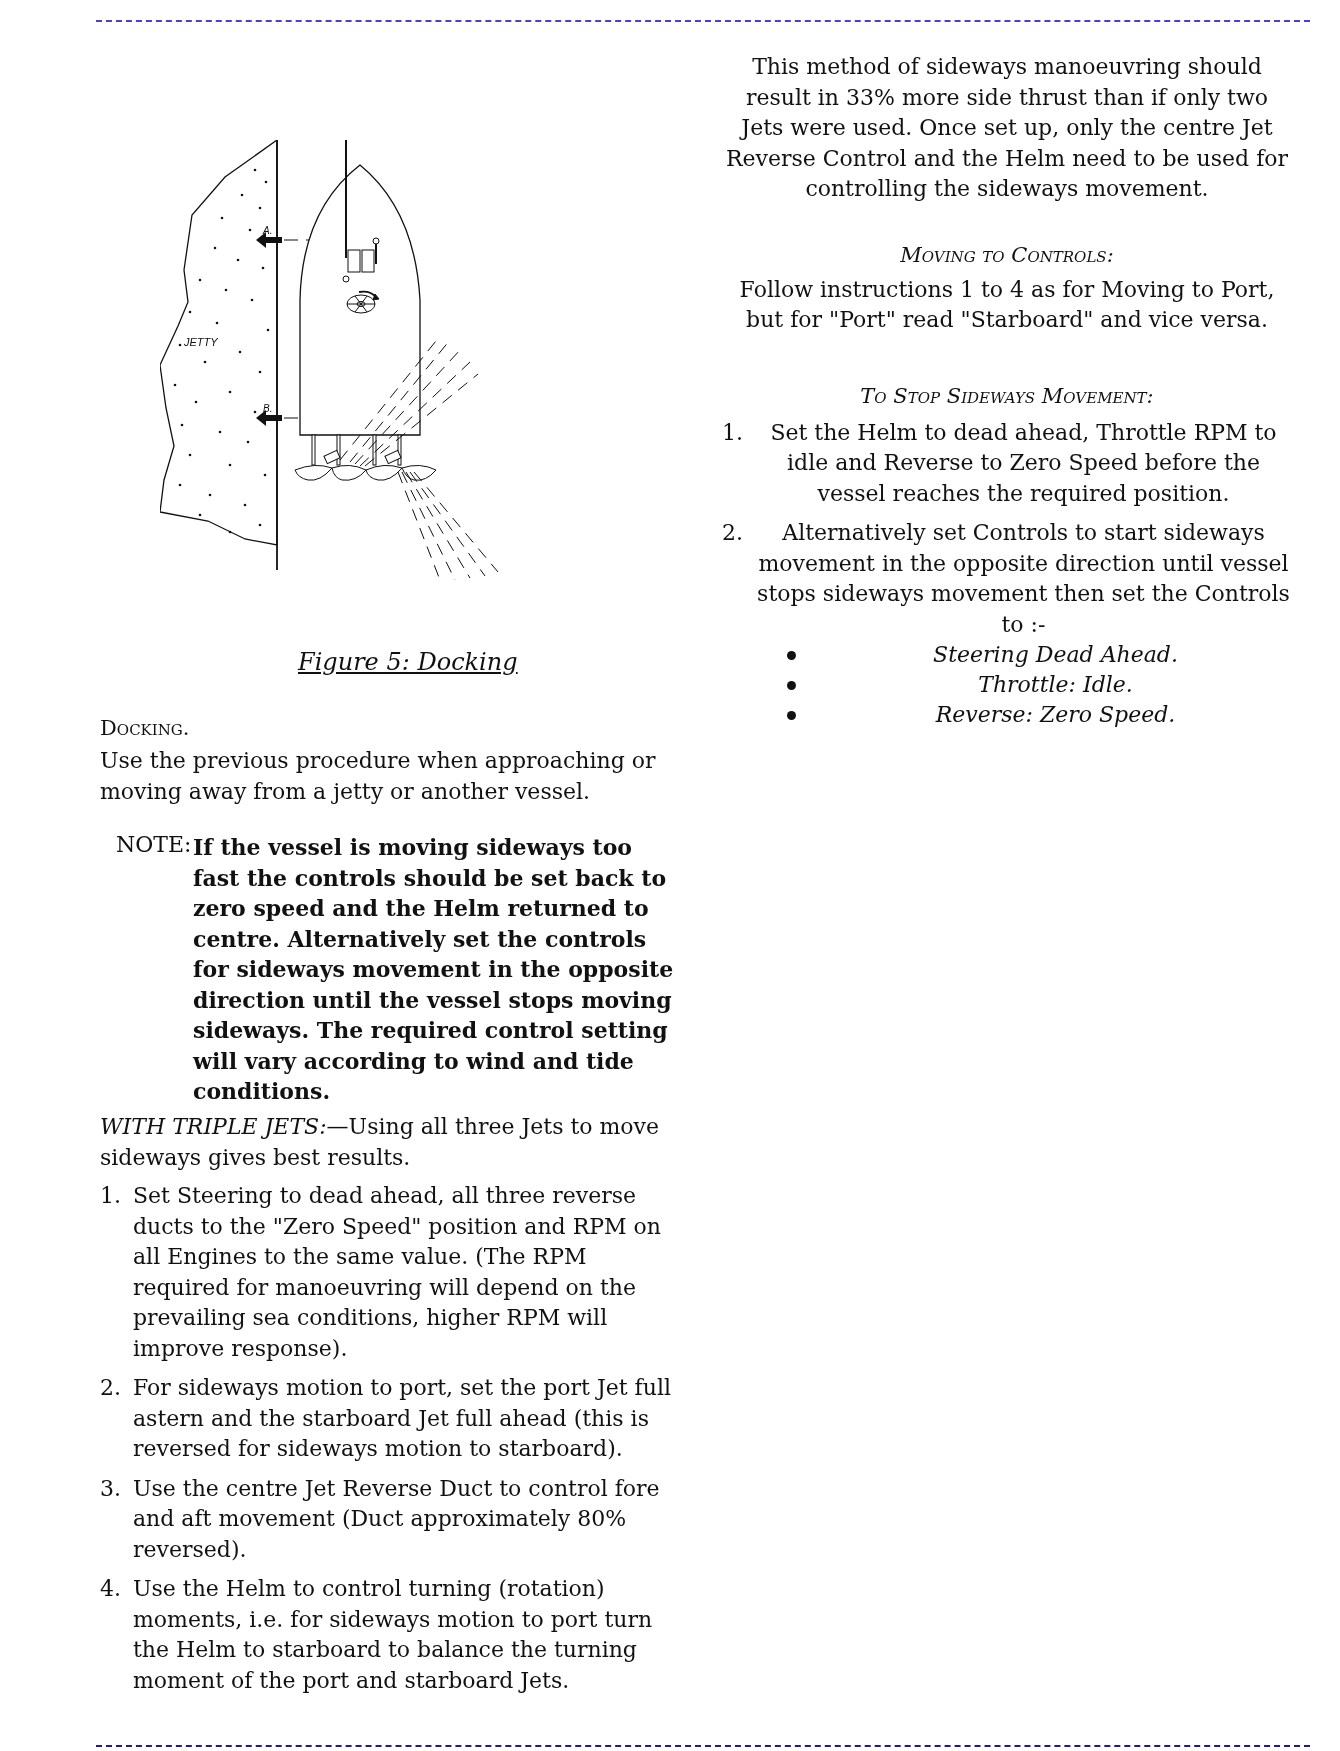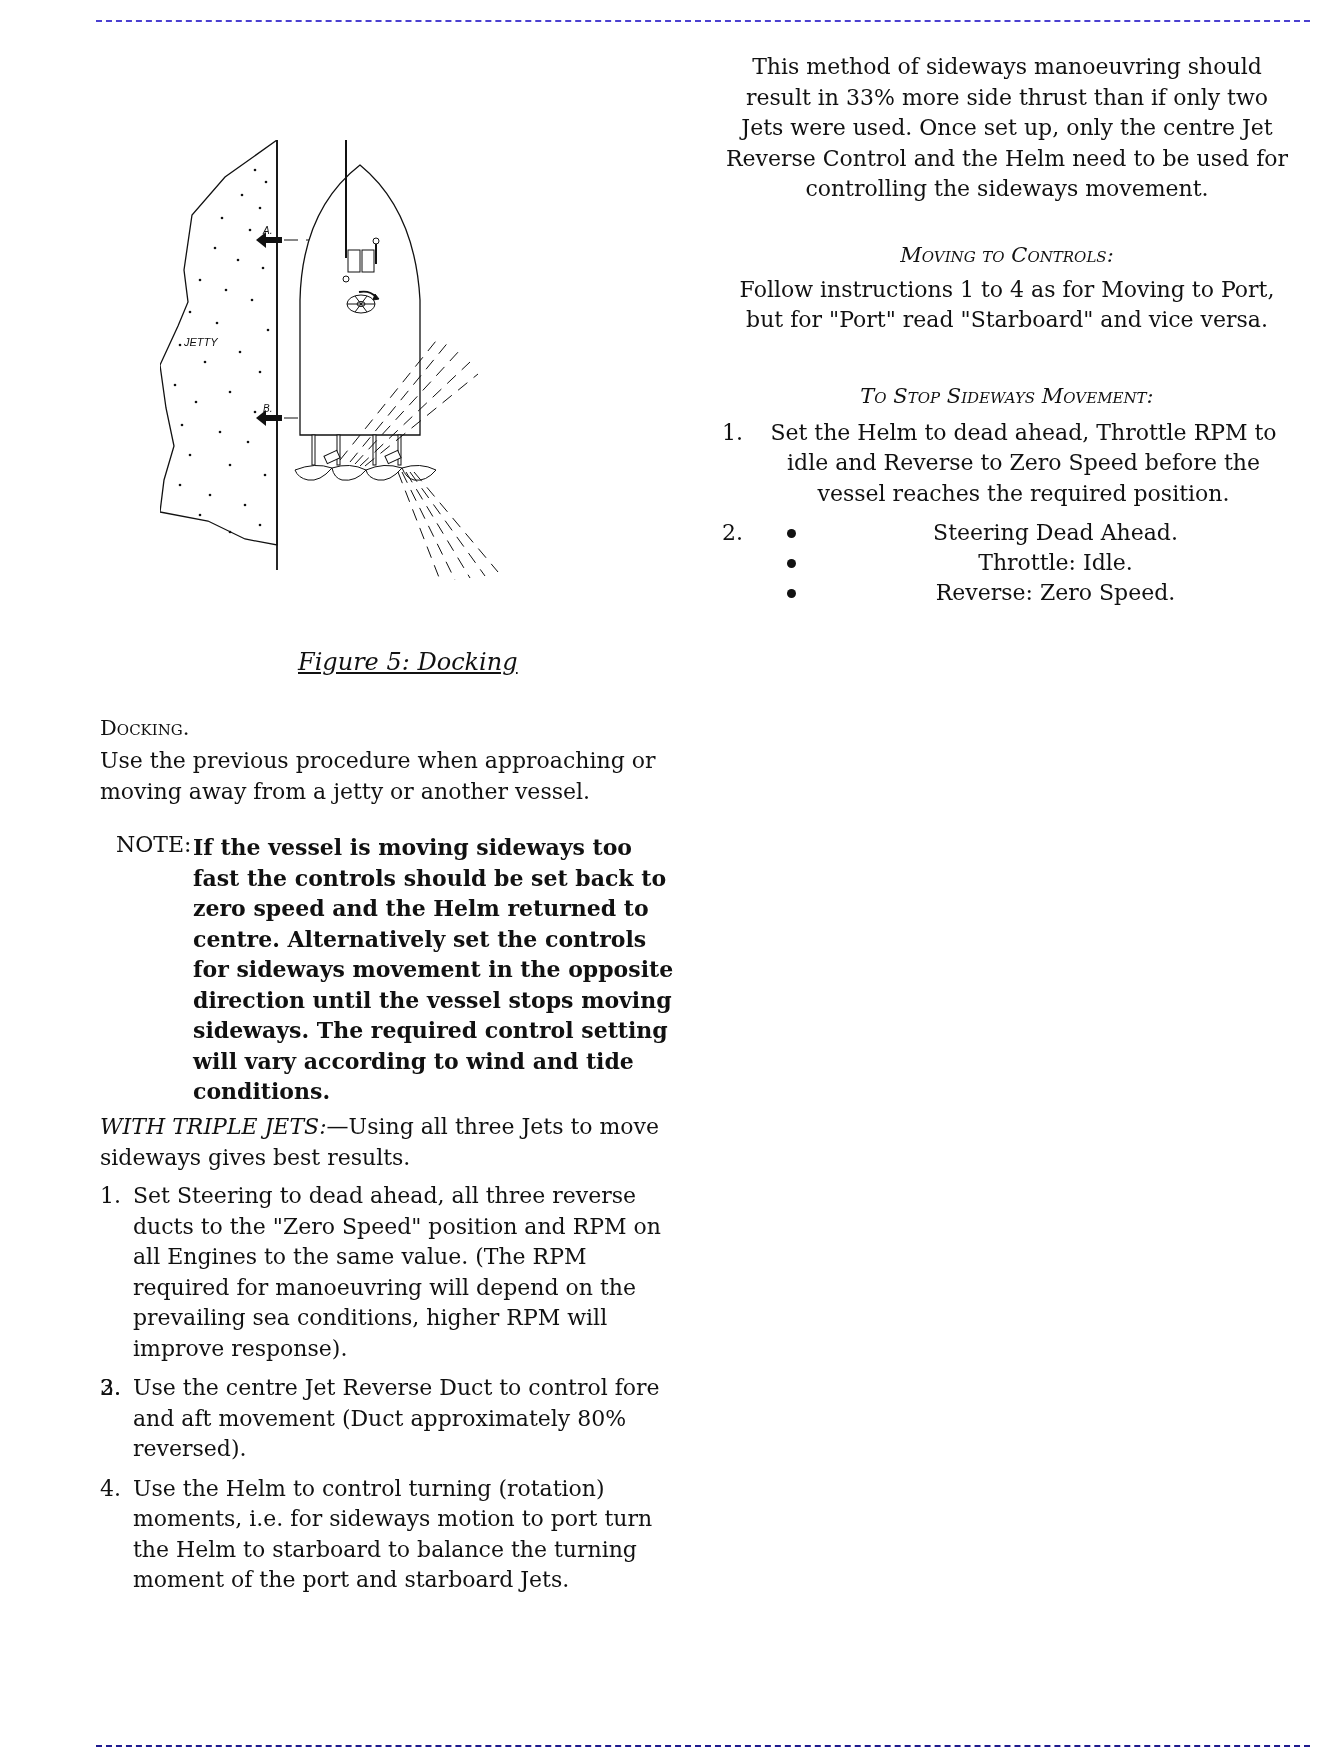--- a/index.html
+++ b/index.html
@@ -14,21 +14,21 @@
   .col.right { left: 722px; top: 52px; width: 570px; text-align: center; }
 
   .p { font-size: 22px; line-height: 30.5px; margin: 0; }
   .smallcaps { font-style: italic; font-variant: small-caps; font-size: 21px; margin: 0; }
   .smallcaps.upright { font-style: normal; }
 
   ol.steps { list-style: none; margin: 0; padding: 0; }
   ol.steps li { position: relative; padding-left: 33px; font-size: 22px; line-height: 30.5px; margin-bottom: 9px; }
   ol.steps li .num { position: absolute; left: 0; top: 0; }
   ul.bullets { list-style: none; margin: 0; padding: 0 0 0 65px; }
-  ul.bullets li { position: relative; padding-left: 32px; font-size: 22px; line-height: 30px; }
+  ul.bullets li { position: relative; padding-left: 32px; font-size: 22px; line-height: 30px; font-style: italic; }
   ul.bullets li .dot { position: absolute; left: 0; top: 11px; width: 9px; height: 9px; border-radius: 50%; background: #111; }
 
   .figure { position: absolute; left: 160px; top: 140px; width: 400px; height: 540px; }
   .caption { position: absolute; left: 298px; top: 648px; font-size: 24px; font-style: italic;
              text-decoration: underline; }
 
   .note { position: absolute; left: 100px; top: 832px; width: 580px; }
   .note .label { position: absolute; left: 16px; top: 0; font-size: 22px; }
   .note .body { margin-left: 93px; font-size: 22px; line-height: 30.5px; font-weight: bold; }
 </style>
@@ -156,36 +156,36 @@
   <span class="label">NOTE:</span>
   <div class="body">If the vessel is moving sideways too fast the controls should be set back to zero speed and the Helm returned to centre.  Alternatively set the controls for sideways movement in the opposite direction until the vessel stops moving sideways.  The required control setting will vary according to wind and tide conditions.</div>
 </div>
 
 <div style="position:absolute;left:100px;top:1112px;width:580px;">
   <p class="p" style="margin-bottom:8px;">
     <span style="font-style:italic;">WITH TRIPLE JETS:</span><span>—Using all three Jets to move sideways gives best results.</span>
   </p>
   <ol class="steps">
     <li><span class="num">1.</span><span>Set Steering to dead ahead, all three reverse ducts to the "Zero Speed" position and RPM on all Engines to the same value. (The RPM required for manoeuvring will depend on the prevailing sea conditions, higher RPM will improve response).</span></li>
-    <li><span class="num">2.</span></li>
+    <li><span class="num">2.</span><span>For sideways motion to port, set the port Jet full astern and the starboard Jet full ahead (this is reversed for sideways motion to starboard).</span></li>
     <li><span class="num">3.</span><span>Use the centre Jet Reverse Duct to control fore and aft movement (Duct approximately 80% reversed).</span></li>
     <li><span class="num">4.</span><span>Use the Helm to control turning (rotation) moments, i.e. for sideways motion to port turn the Helm to starboard to balance the turning moment of the port and starboard Jets.</span></li>
   </ol>
 </div>
 
 <div class="col right">
   <p class="p">This method of sideways manoeuvring should result in 33% more side thrust than if only two Jets were used.  Once set up, only the centre Jet Reverse Control and the Helm need to be used for controlling the sideways movement.</p>
 
   <p class="smallcaps" style="margin-top:38px;">Moving to Controls:</p>
   <p class="p" style="margin-top:8px;">Follow instructions 1 to 4 as for Moving to Port, but for "Port" read "Starboard" and vice versa.</p>
 
   <p class="smallcaps" style="margin-top:48px;">To Stop Sideways Movement:</p>
   <ol class="steps" style="margin-top:10px;">
     <li><span class="num">1.</span><span>Set the Helm to dead ahead, Throttle RPM to idle and Reverse to Zero Speed before the vessel reaches the required position.</span></li>
-    <li style="margin-bottom:0;"><span class="num">2.</span></li>
+    <li style="margin-bottom:0;"><span class="num">2.</span><span>Alternatively set Controls to start sideways movement in the opposite direction until vessel stops sideways movement then set the Controls to :-</span></li>
   </ol>
   <ul class="bullets">
     <li><span class="dot"></span><span>Steering Dead Ahead.</span></li>
     <li><span class="dot"></span><span>Throttle: Idle.</span></li>
     <li><span class="dot"></span><span>Reverse: Zero Speed.</span></li>
   </ul>
 </div>
 
 <div class="rule bottom"></div>
 

